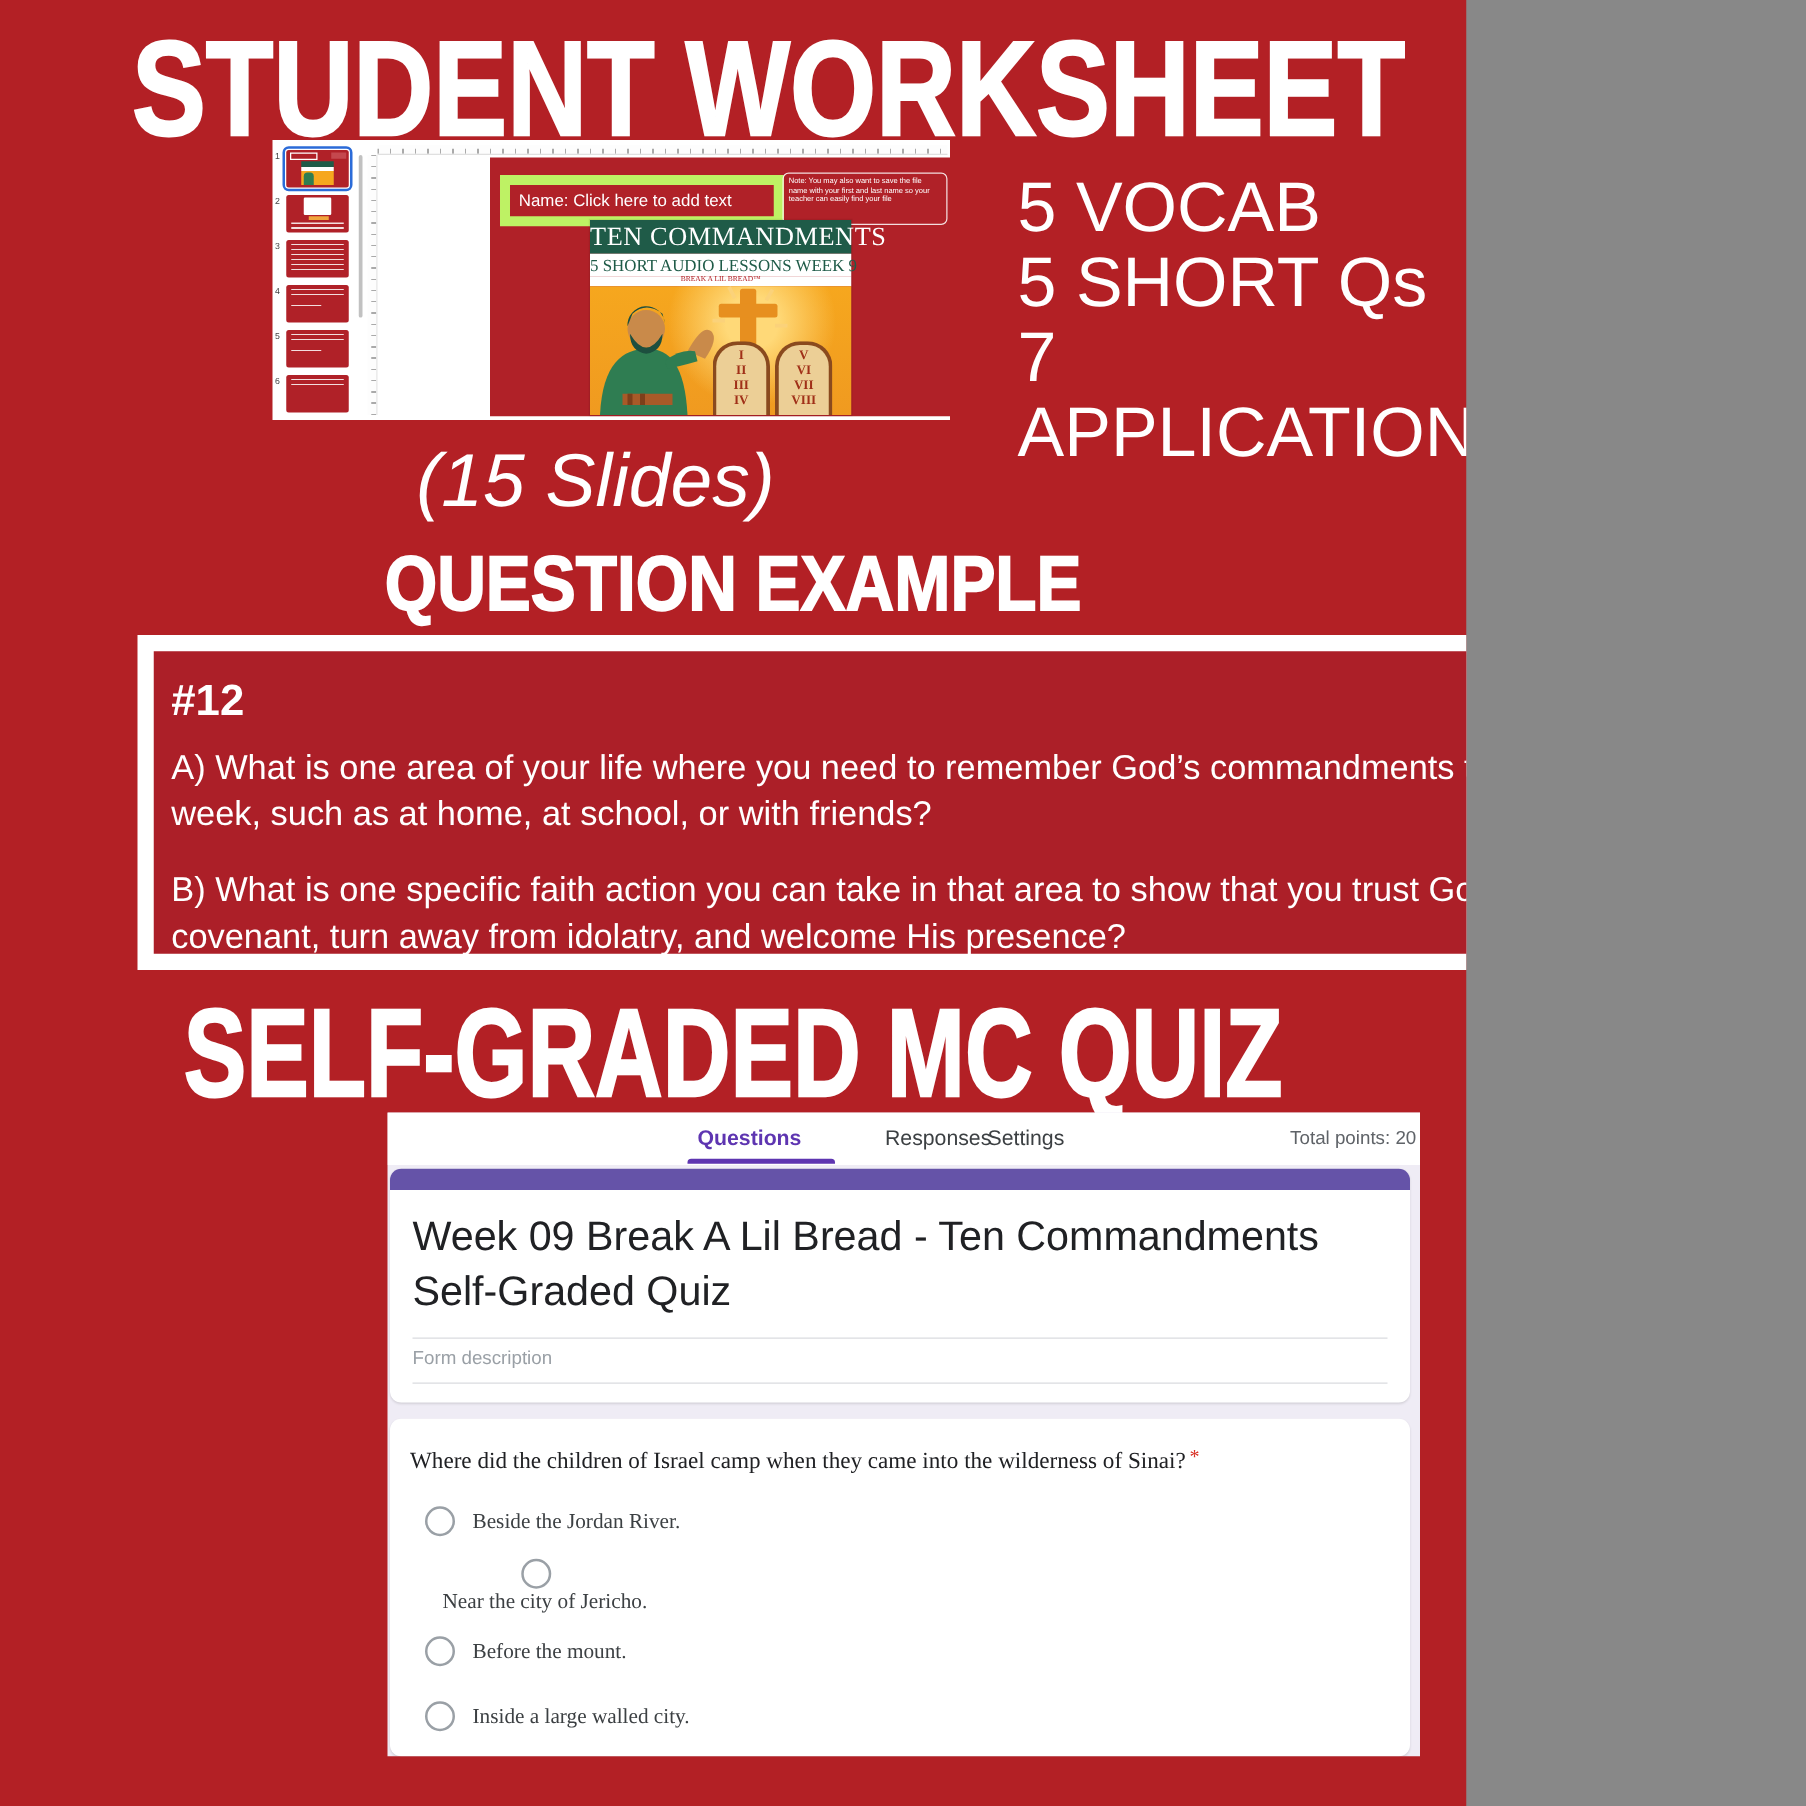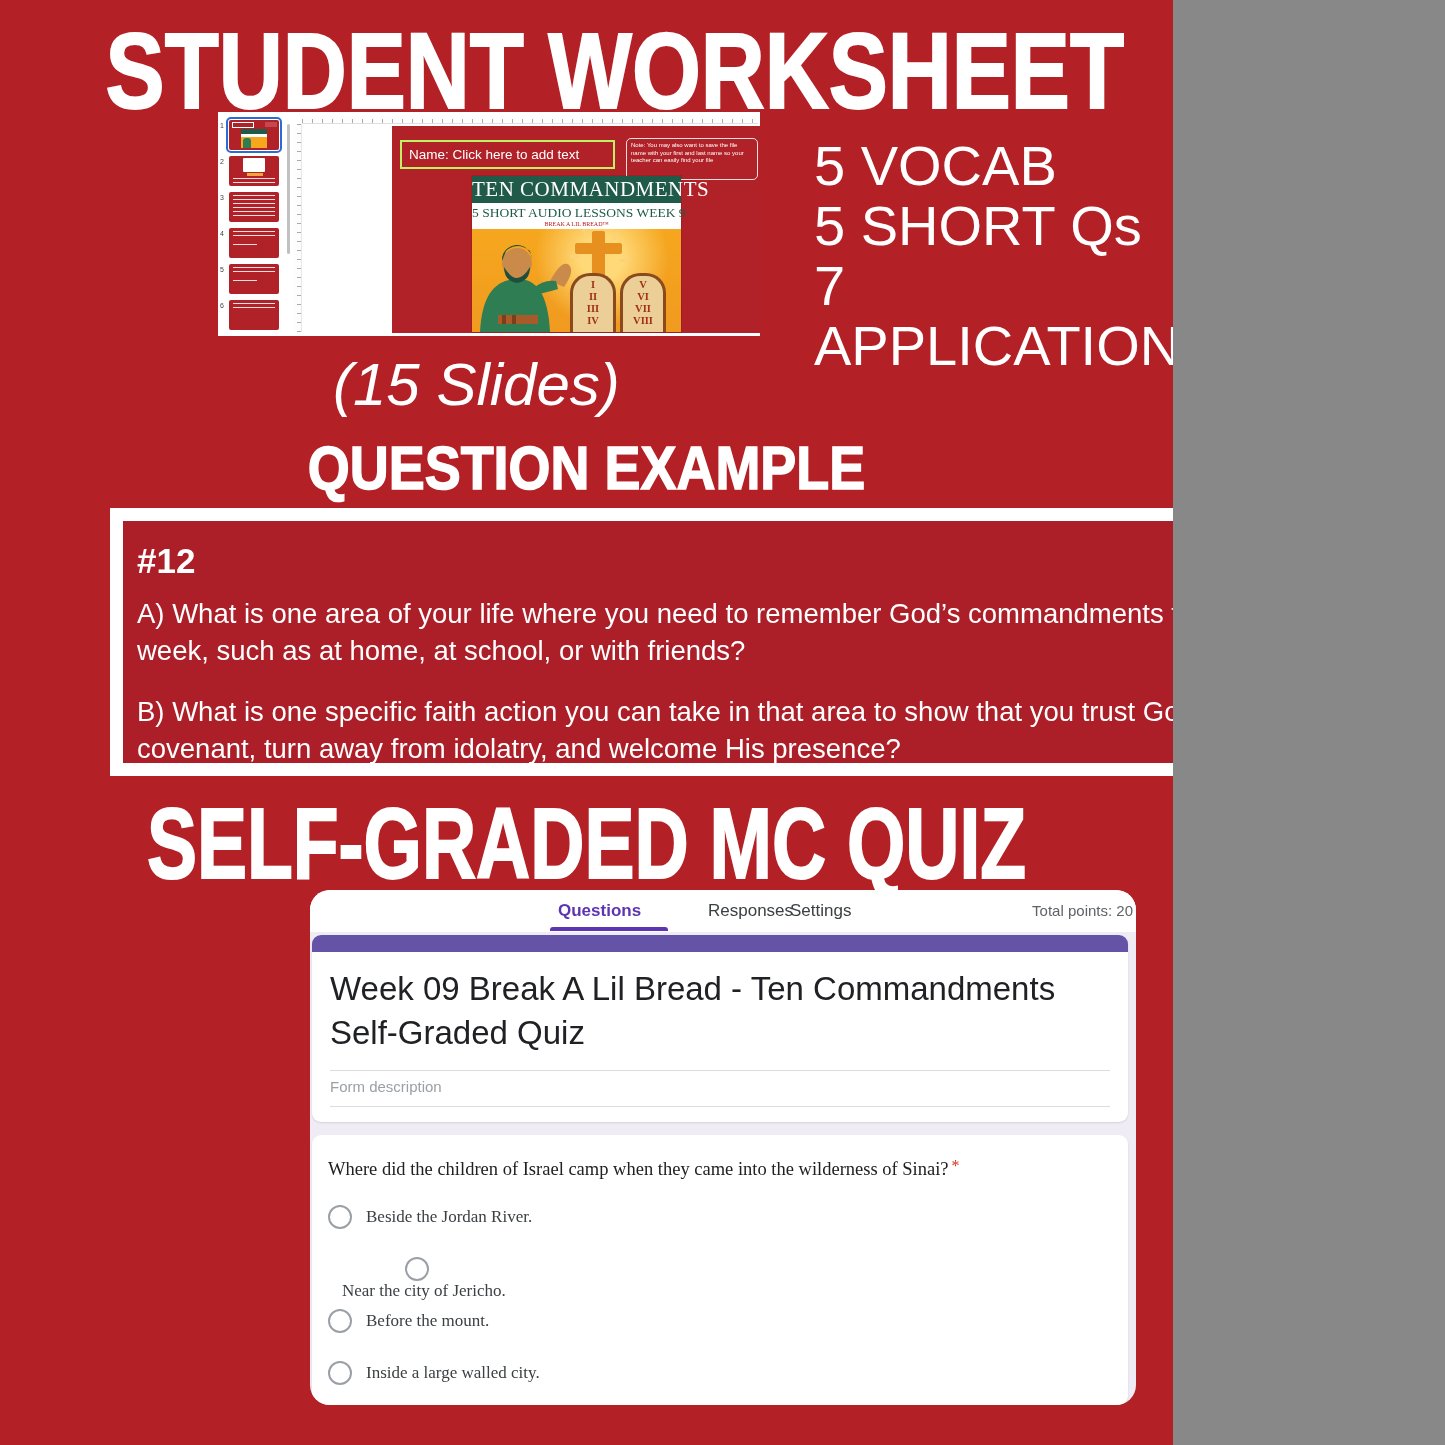--- a/index.html
+++ b/index.html
@@ -37,21 +37,21 @@
   .thumb .mini-img{position:absolute;left:12px;top:9px;width:26px;height:19px;background:linear-gradient(#1f5b48 0 5px,#fff 5px 8px,#f6a71e 8px 100%);}
   .thumb .mini-moses{position:absolute;left:14px;top:18px;width:8px;height:10px;background:#2f7d52;border-radius:3px 3px 0 0;}
   .thumb .txtlines{position:absolute;left:4px;right:4px;background-image:repeating-linear-gradient(to bottom,rgba(255,255,255,.85) 0 1px,transparent 1px 4px);}
   .thumb .t-head{position:absolute;left:14px;top:2px;width:22px;height:14px;background:#fff;border-radius:1px;}
   .thumb .t-head2{position:absolute;left:18px;top:17px;width:16px;height:3px;background:#f0a43c;}
   .scrollbar{position:absolute;left:69px;top:12px;width:3px;height:130px;background:#c1c1c1;border-radius:2px;}
   .v-ruler{position:absolute;left:76px;top:12px;bottom:4px;width:7px;background:#fdfdfd;border-right:1px solid #e6e6e6;
     background-image:repeating-linear-gradient(to bottom,#aaa 0 1px,transparent 1px 9px);
     background-size:4px 100%;background-position:3px 0;background-repeat:no-repeat;}
   .slide-red{position:absolute;left:174px;top:14px;right:0;bottom:3px;background:#b02128;}
-  .name-box{position:absolute;left:8px;top:14px;width:204px;height:25px;border:2px solid #bef264;
+  .name-box{position:absolute;left:8px;top:14px;width:204px;height:25px;border:8px solid #bef264;
     color:#fff;font-size:13.5px;line-height:25px;padding-left:7px;white-space:nowrap;}
   .note-box{position:absolute;left:234px;top:12px;width:122px;height:34px;border:1px solid rgba(255,255,255,.85);
     border-radius:5px;color:#fff;font-size:6px;line-height:7.5px;padding:3px 4px;}
   .tc-image{position:absolute;left:80px;top:50px;width:209px;height:156px;box-shadow:0 0 0 1px rgba(0,0,0,.08);}
   .tc-banner{height:27px;background:#1f5b48;color:#fff;text-align:center;font-family:"Liberation Serif",serif;
     font-size:21px;line-height:27px;letter-spacing:.5px;white-space:nowrap;}
   .tc-sub{height:18px;background:#fff;color:#1f5b48;text-align:center;font-family:"Liberation Serif",serif;
     font-size:13.5px;line-height:19px;white-space:nowrap;}
   .tc-brand{height:8px;background:#fff;color:#b22025;text-align:center;font-family:"Liberation Serif",serif;
     font-size:6px;line-height:6px;}
@@ -69,39 +69,39 @@
 
   
   .qe-box{position:absolute;left:110px;top:508px;width:1222px;height:268px;background:#fff;}
   .qe-inner{position:absolute;left:13px;top:13px;right:13px;bottom:13px;background:#ac1f28;color:#fff;
     padding:20px 40px 0 14px;box-sizing:border-box;}
   .qe-number{font-size:35px;font-weight:bold;}
   .qe-par{font-size:27.5px;line-height:37px;margin-top:14px;}
   .qe-par.b{margin-top:24px;}
 
   
-  .form-shot{position:absolute;left:310px;top:890px;width:826px;height:515px;background:#efecf5;overflow:hidden;border-radius:20px;}
+  .form-shot{position:absolute;left:310px;top:890px;width:826px;height:515px;background:#efecf5;overflow:hidden;}
   .form-tabs{position:absolute;left:0;top:0;width:100%;height:42px;background:#fff;font-size:17px;color:#3c4043;}
   .tab{position:absolute;top:11px;white-space:nowrap;cursor:pointer;}
   .tab.q{left:248px;color:#5e35b1;font-weight:bold;}
   .tab.r{left:398px;}
   .tab.s{left:480px;}
   .tab-underline{position:absolute;left:240px;top:37px;width:118px;height:4px;background:#5e35b1;border-radius:3px 3px 0 0;}
   .total-points{position:absolute;right:3px;top:12px;font-size:15px;color:#5f6368;white-space:nowrap;}
   .card{position:absolute;left:2px;width:816px;background:#fff;border-radius:9px;box-shadow:0 1px 2px rgba(0,0,0,.12);}
   .title-card{top:45px;height:187px;}
   .card-topbar{position:absolute;left:0;top:0;width:100%;height:17px;background:#6553a8;border-radius:9px 9px 0 0;}
   .form-title{position:absolute;left:18px;top:32px;width:770px;font-size:33px;line-height:44px;color:#202124;}
   .divider{position:absolute;left:18px;right:18px;height:1px;background:#dadce0;}
   .d1{top:135px;} .d2{top:171px;}
   .form-desc{position:absolute;left:18px;top:143px;font-size:15px;color:#9aa0a6;}
   .question-card{top:245px;height:270px;font-family:Liberation Serif, serif;}
   .q-text{position:absolute;left:16px;top:22px;font-size:18.5px;color:#202124;white-space:nowrap;}
   .q-req{color:#d93025;font-size:16px;vertical-align:4px;padding-left:3px;}
-  .opt{position:absolute;left:16px;height:24px;display:flex;align-items:center;}
+  .opt{position:absolute;left:28px;height:24px;display:flex;align-items:center;justify-content:center;}
   .o1{top:70px;} .o2{top:122px;flex-direction:column;} .o3{top:174px;} .o4{top:226px;}
   .radio{width:20px;height:20px;border:2px solid #9aa0a6;border-radius:50%;background:#fff;flex:none;}
   .opt-label{margin-left:14px;font-size:17px;color:#3c4043;white-space:nowrap;}
 </style>
 </head>
 <body>
 
 <div class="page">
 
   <div class="big-head h-main">STUDENT WORKSHEET</div>

